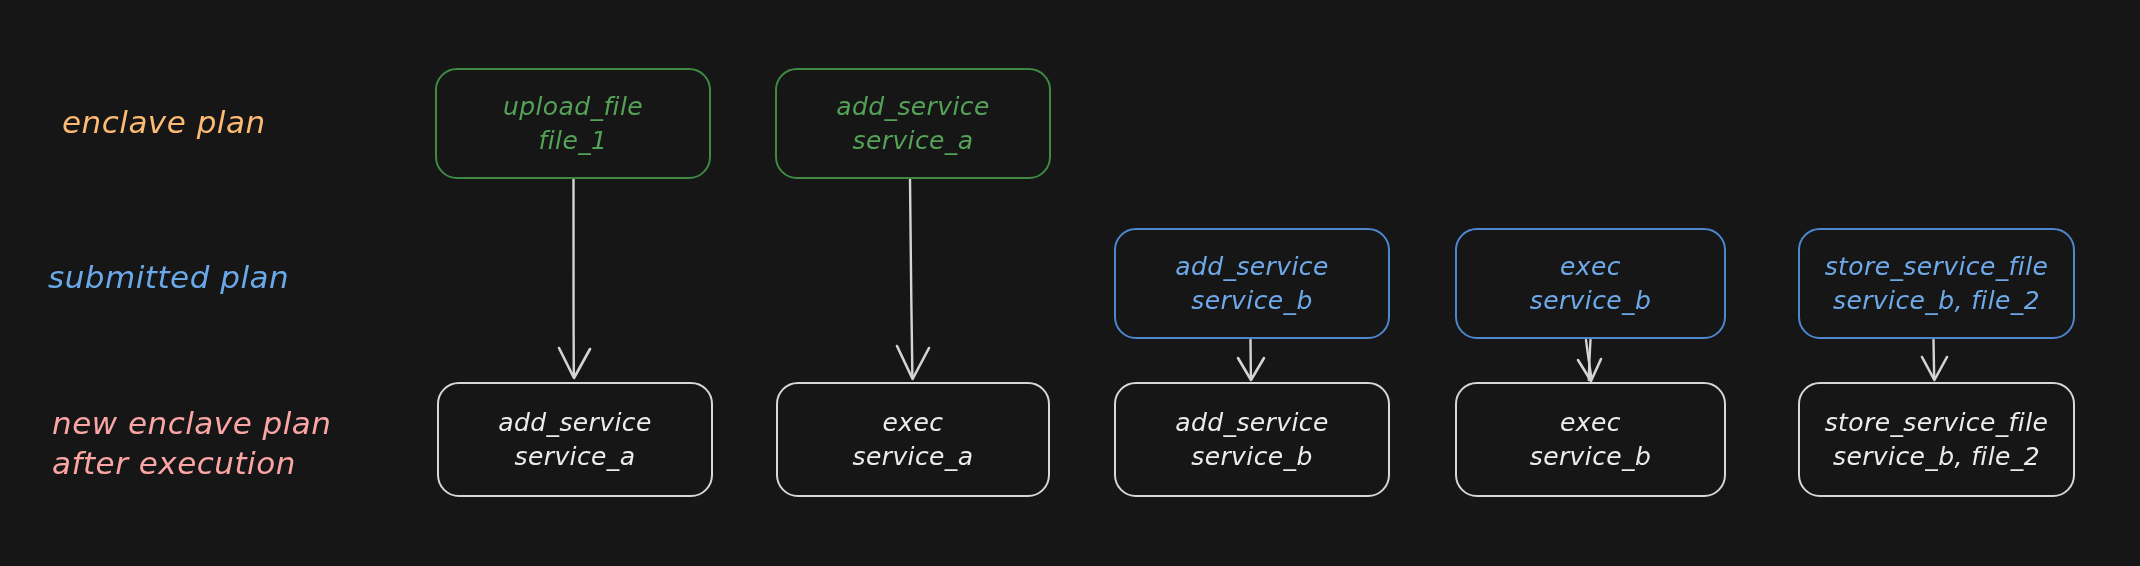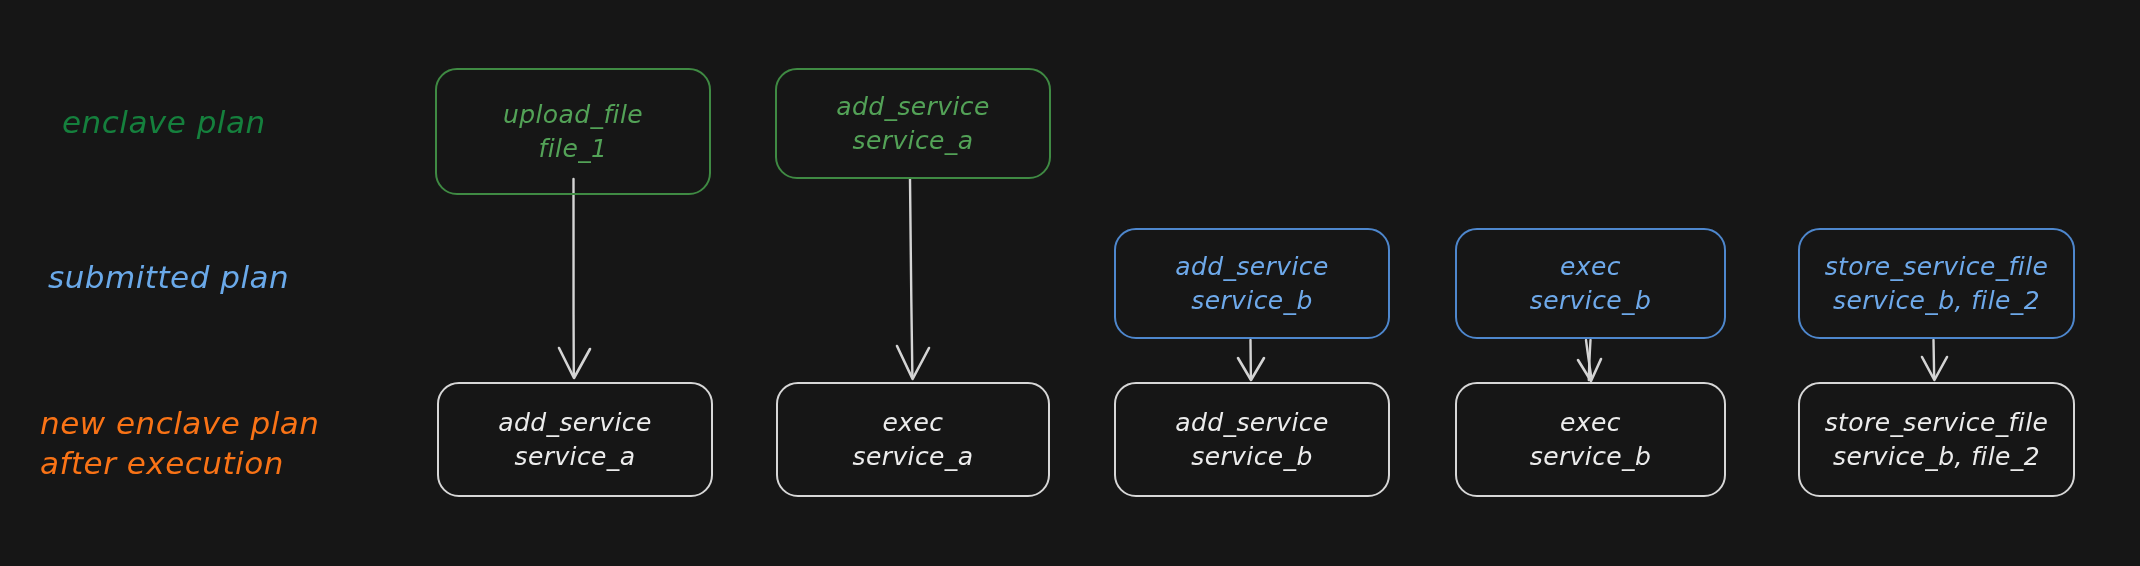--- a/index.html
+++ b/index.html
@@ -19,23 +19,23 @@
   .row-label {
     position: absolute;
     font-family: "DejaVu Sans", sans-serif;
     font-size: 31px;
     font-style: italic;
     letter-spacing: 0.5px;
     line-height: 1.28;
     white-space: pre-line;
     font-weight: 400;
   }
-  .row-label.green { color: #15803d; }
+  .row-label.green { color: #fdba74; }
   .row-label.blue  { color: #6aa9e9; }
-  .row-label.white { color: #f97316; }
+  .row-label.white { color: #fca5a5; margin-left: 12px; }
 
   .node {
     position: absolute;
     box-sizing: border-box;
     border-radius: 22px;
     border-style: solid;
     border-width: 2.2px;
     display: flex;
     flex-direction: column;
     align-items: center;
@@ -97,21 +97,21 @@
     </g>
   </svg>
 
   <div class="row-label green" style="left:62px; top:103px;">enclave plan</div>
 
   <div class="row-label blue" style="left:48px; top:258px;">submitted plan</div>
 
   <div class="row-label white" style="left:40px; top:404px;">new enclave plan
 after execution</div>
 
-  <div class="node green" style="left:435px; top:68px; width:276px; height:127px;">
+  <div class="node green" style="left:435px; top:68px; width:276px; height:111px;">
     <span class="ln">upload_file</span>
     <span class="ln">file_1</span>
   </div>
 
   <div class="node green" style="left:775px; top:68px; width:276px; height:111px;">
     <span class="ln">add_service</span>
     <span class="ln">service_a</span>
   </div>
 
   <div class="node blue" style="left:1114px; top:228px; width:276px; height:111px;">

